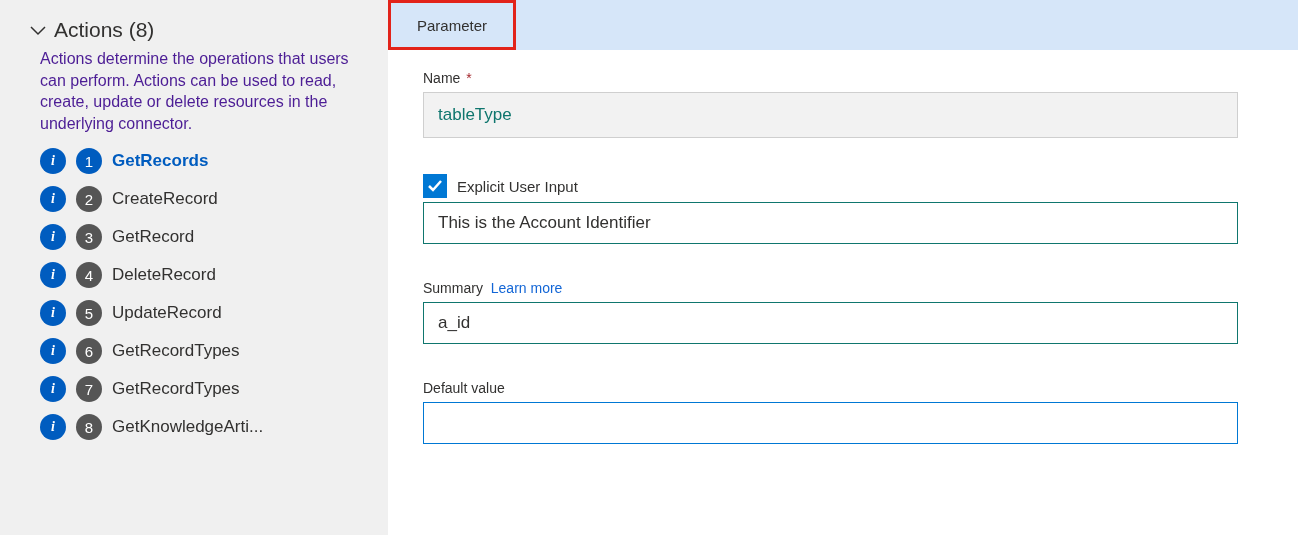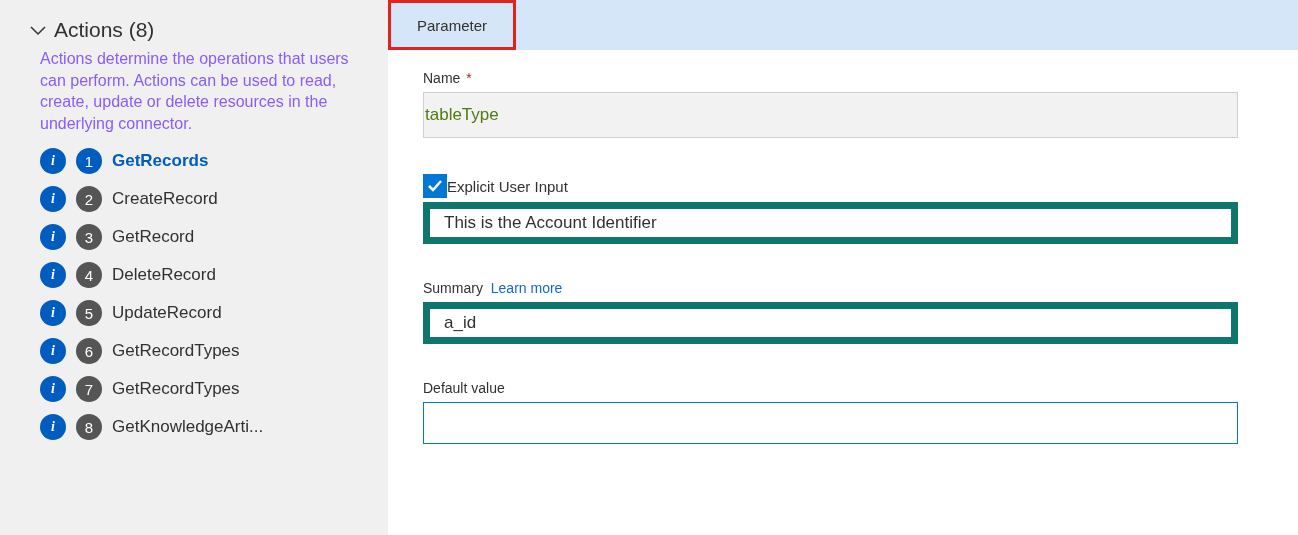--- a/index.html
+++ b/index.html
@@ -24,21 +24,21 @@
     align-items: center;
     gap: 8px;
     margin-bottom: 6px;
   }
   .chevron { font-size: 18px; color: #323130; line-height: 1; }
   .actions-title { font-size: 21px; font-weight: 400; }
   .actions-desc {
     font-size: 16px;
     line-height: 1.35;
     margin: 0 0 14px 10px;
-    color: #8b5cf6;
+    color: #4c1d95;
   }
   .action-list { display: flex; flex-direction: column; gap: 12px; margin-left: 10px;}
   .action-item {
     display: flex;
     align-items: center;
     gap: 10px;
     cursor: pointer;
   }
   .badge {
     width: 26px; height: 26px; border-radius: 50%;
@@ -71,37 +71,37 @@
     color: #323130;
     border: 3px solid transparent;
   }
   .tab.highlighted { border: 3px solid #e2231a; }
   .form-area { padding: 20px 60px 0 35px; }
   .form-row { margin-bottom: 36px; }
   .label-line { font-size: 14px; margin-bottom: 6px; }
   .required { color: #a4262c; margin-left: 2px; }
   .learn-link { color: #1366d6; text-decoration: none; margin-left: 4px; cursor: pointer;}
   .name-input {
-    width: 100%; height: 46px; padding: 0 1px;
-    font-size: 17px; color: #4d7c0f;
+    width: 100%; height: 46px; padding: 0 14px;
+    font-size: 17px; color: #0f766e;
     background: #f2f2f2; border: 1px solid #cfcfcf;
     outline: none;
   }
-  .checkbox-row { display: flex; align-items: center; margin-top: 22px; margin-bottom: 4px;}
+  .checkbox-row { display: flex; align-items: center; gap: 10px; margin-top: 22px; margin-bottom: 4px;}
   .checkbox {
     width: 24px; height: 24px; background: #0078d4; color: #fff;
     display: inline-flex; align-items: center; justify-content: center;
     cursor: pointer; flex-shrink: 0;
   }
   .checkbox svg { width: 16px; height: 16px; }
   .checkbox-label { font-size: 15px; }
   .text-input {
     width: 100%; height: 42px; padding: 0 14px;
     font-size: 17px; color: #323130; background: #fff;
-    border: 7px solid #0f766e; outline: none;
+    border: 1px solid #0f766e; outline: none;
   }
   .text-input.focused { border: 1px solid #0078d4; }
 </style>
 </head>
 <body>
 
 <div class="sidebar">
   <div class="actions-header">
     <span class="chevron">
       <svg width="16" height="12" viewBox="0 0 16 12">

